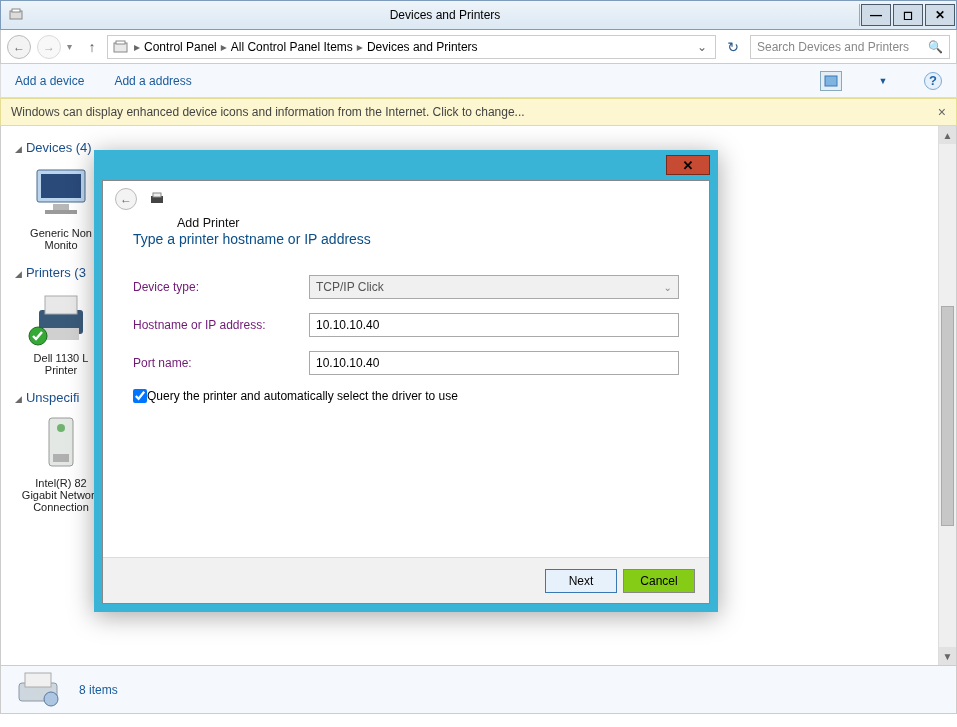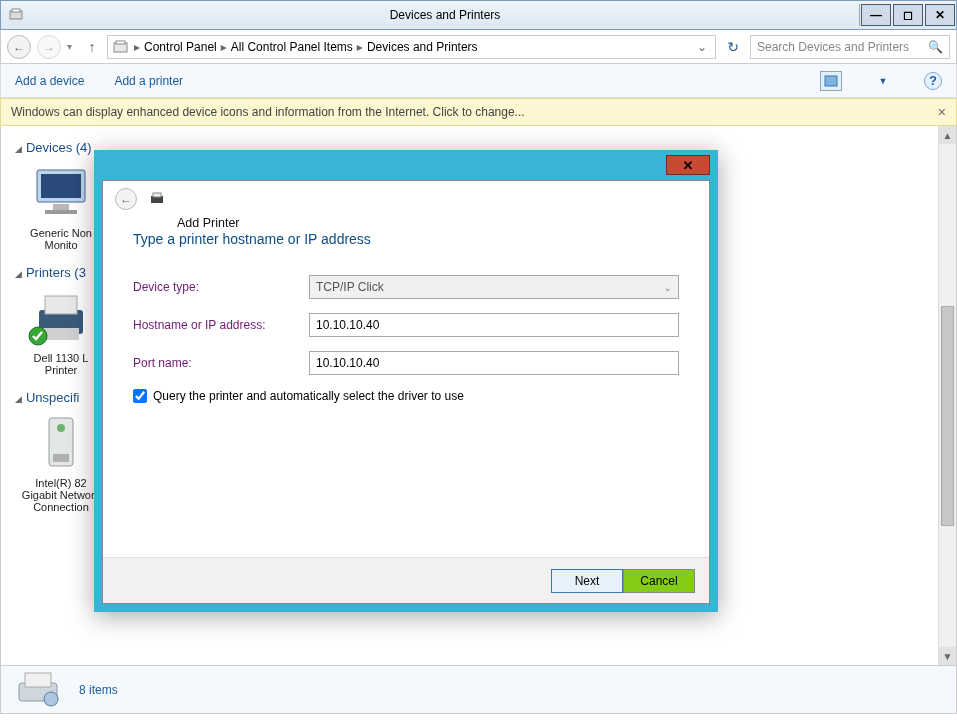--- a/index.html
+++ b/index.html
@@ -64,23 +64,23 @@
 .dialog .dhead { height: 36px; display:flex; align-items:center; gap:12px; padding: 0 12px; border-bottom: 0; }
 .dialog .dback { width:22px; height:22px; border:1px solid #bbb; border-radius:50%; display:flex; align-items:center; justify-content:center; color:#666; font-size:12px; background:#f3f3f3; }
 .dialog .dicon { font-size:14px; color:#333; }
 .dialog .dtitle { font-size:12.5px; color:#111;margin-top:48px; }
 .dialog .dmain { flex:1; padding: 14px 30px; }
 .dialog .dheading { color:#0b4e88; font-size:14px; margin-bottom: 28px; }
 .dialog .frow { display:flex; align-items:center; margin-bottom: 14px; font-size:12px; }
 .dialog .frow label { width: 176px; color:#701a75; }
 .dialog .frow .ftext { flex:1; height:24px; border:1px solid #a9a9a9; padding:0 6px; font-size:12px; }
 .dialog .frow .ftext.disabled { background:#f0f0f0; color:#555; display:flex; align-items:center; justify-content:space-between; }
-.dialog .chkrow { display:flex; align-items:center; gap:6px; font-size:12px; margin-top:4px; }
+.dialog .chkrow { display:flex; align-items:center; font-size:12px; margin-top:4px; }
 .dialog .chkrow input { width:14px; height:14px; }
-.dialog .dbuttons { height: 46px; border-top:1px solid #ddd; background:#f1f1f1; display:flex; align-items:center; justify-content:flex-end; gap:0; padding: 0 14px; }
+.dialog .dbuttons { height: 46px; border-top:1px solid #ddd; background:#f1f1f1; display:flex; align-items:center; justify-content:flex-end; gap:6px; padding: 0 14px; }
 .dialog .dbtn { min-width: 72px; height:24px; border:1px solid #888; background:#84cc16; font-size:12px; display:flex; align-items:center; justify-content:center; }
 .dialog .dbtn.primary { border:1px solid #3a78b5; background:#e7f1fb; }
 
 
 svg { display:block; }
 </style>
 </head>
 <body>
 
 <div class="titlebar">
@@ -121,21 +121,21 @@
   </div>
   <div class="refreshbtn">↻</div>
   <div class="searchbox">
     <span>Search Devices and Printers</span>
     <span class="sicon">🔍</span>
   </div>
 </div>
 
 <div class="cmdbar">
   <span class="cmdlink">Add a device</span>
-  <span class="cmdlink">Add a printer</span>
+  <span class="cmdlink">Add a address</span>
   <span class="spacer"></span>
   <span class="toolicon boxed">
     <svg width="14" height="12">
         <rect x="1" y="1" width="12" height="10" fill="#7fb3e0" stroke="#3a78b5"></rect>
       </svg>
   </span>
   <span class="toolicon" style="color:#195a9c;font-size:9px;">▼</span>
   <span class="toolicon" style="color:#1e63ad;font-weight:bold;border:1px solid #7ba9d4;border-radius:50%;width:18px;height:18px;background:#e7f1fb;">?</span>
 </div>
 

